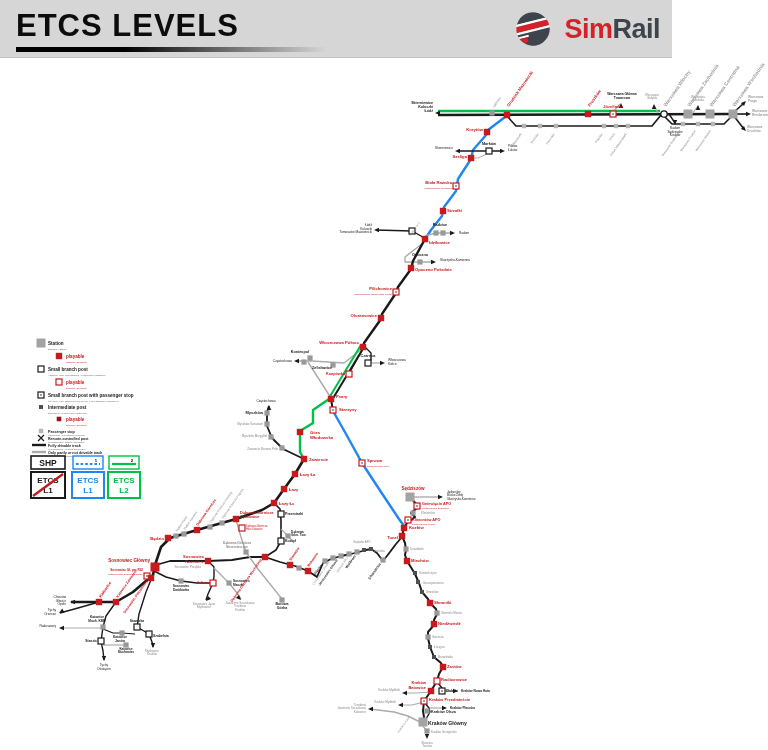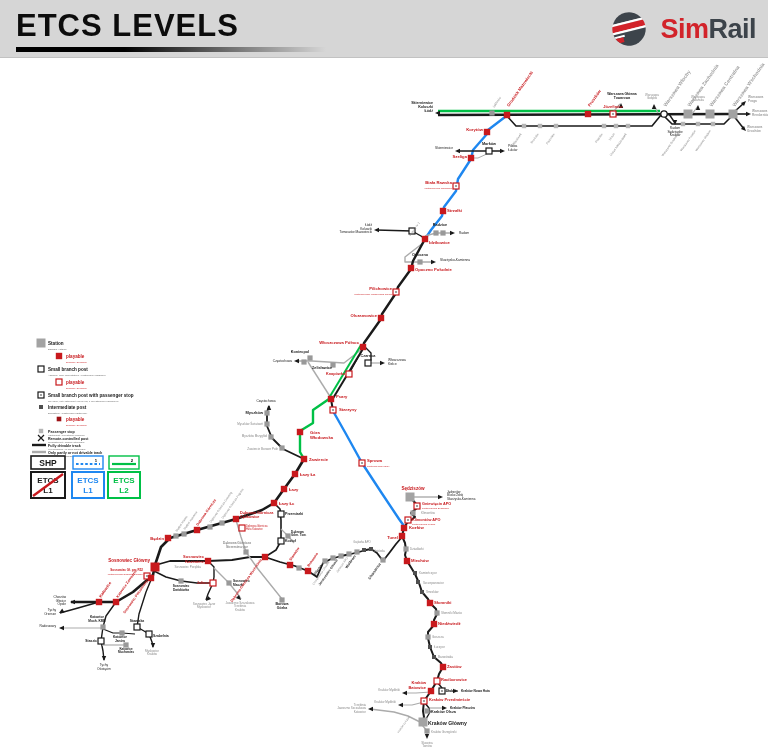--- a/index.html
+++ b/index.html
@@ -1,17 +1,17 @@
 <!DOCTYPE html>
 <html><head>
 <meta charset="utf-8">
 <style>
   html,body{margin:0;padding:0;background:#ffffff;}
   body{width:768px;height:750px;position:relative;font-family:"Liberation Sans",sans-serif;overflow:hidden;}
-  .header{position:absolute;top:0;left:0;width:768px;height:57px;background:#d6d6d6;z-index:2;border-bottom:1px solid #c2c2c2;}
+  .header{position:absolute;top:0;left:0;width:672px;height:57px;background:#d6d6d6;z-index:2;border-bottom:1px solid #c2c2c2;}
   .title{position:absolute;top:8px;left:16px;font-size:31px;font-weight:800;letter-spacing:1px;color:#0c0c0c;}
   .title-bar{position:absolute;top:47px;left:16px;width:310px;height:5px;background:linear-gradient(to right,#000 0%,#000 35%,rgba(0,0,0,0) 100%);}
   .logo{position:absolute;top:9px;right:12px;display:flex;align-items:center;gap:11px;}
   .logo-text{font-size:27px;font-weight:700;letter-spacing:-0.5px;}
   .logo-text .sim{color:#d2232a;}
   .logo-text .rail{color:#3d444b;}
   #map{position:absolute;top:0;left:0;z-index:1;}
   svg text{font-family:"Liberation Sans",sans-serif;}
 </style>
 </head>

